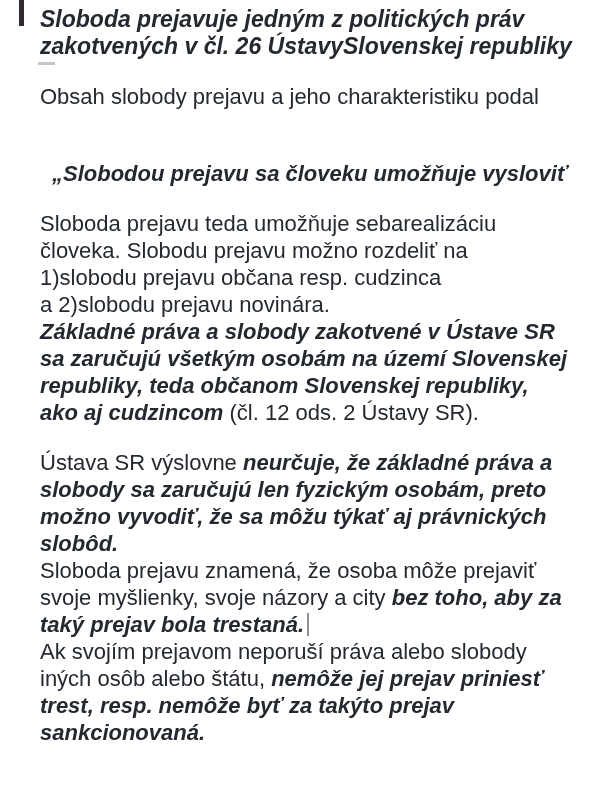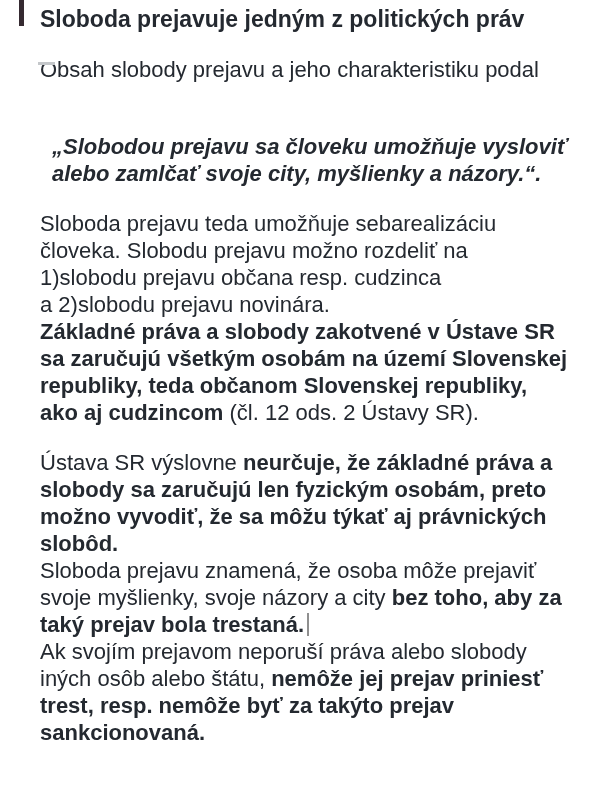--- a/index.html
+++ b/index.html
@@ -48,36 +48,36 @@
   }
   .doc p.heading {
     font-size: 23px;
     font-weight: bold;
   }
   .doc p.quote {
     font-weight: bold;
     font-style: italic;
     margin-left: 12px;
   }
-  .doc .b { font-weight: bold; }
+  .doc .b { font-weight: bold; font-style: italic; }
   .caret {
     display: inline-block;
     width: 2px;
     height: 23px;
     background: var(--caret-color, #8f8f8f);
     vertical-align: -4px;
     margin-left: 3px;
   }
 </style>
 </head>
 <body>
 
 <div class="doc">
   <div class="margin-marker"></div>
   <div class="underline-fragment"></div>
   <div>
-      <p class="heading"><span class="b">Sloboda prejavuje jedným z politických práv</span><br></p>
+      <p class="heading"><span class="b">Sloboda prejavuje jedným z politických práv</span><br><span class="b">zakotvených v čl. 26 ÚstavySlovenskej republiky</span></p>
       <p class="body"><span>Obsah slobody prejavu a jeho charakteristiku podal</span><br><br></p>
-      <p class="quote"><span>„Slobodou prejavu sa človeku umožňuje vysloviť</span><br><span>alebo zamlčať svoje city, myšlienky a názory.“.</span></p>
+      <p class="quote"><span>„Slobodou prejavu sa človeku umožňuje vysloviť</span><br></p>
       <p class="body"><span>Sloboda prejavu teda umožňuje sebarealizáciu</span><br><span>človeka. Slobodu prejavu možno rozdeliť na</span><br><span>1)slobodu prejavu občana resp. cudzinca</span><br><span>a 2)slobodu prejavu novinára.</span><br><span class="b">Základné práva a slobody zakotvené v Ústave SR</span><br><span class="b">sa zaručujú všetkým osobám na území Slovenskej</span><br><span class="b">republiky, teda občanom Slovenskej republiky,</span><br><span class="b">ako aj cudzincom</span><span> (čl. 12 ods. 2 Ústavy SR).</span></p>
       <p class="body"><span>Ústava SR výslovne </span><span class="b">neurčuje, že základné práva a</span><br><span class="b">slobody sa zaručujú len fyzickým osobám, preto</span><br><span class="b">možno vyvodiť, že sa môžu týkať aj právnických</span><br><span class="b">slobôd.</span><br><span>Sloboda prejavu znamená, že osoba môže prejaviť</span><br><span>svoje myšlienky, svoje názory a city </span><span class="b">bez toho, aby za</span><br><span class="b">taký prejav bola trestaná.</span><span class="caret"></span><br><span>Ak svojím prejavom neporuší práva alebo slobody</span><br><span>iných osôb alebo štátu, </span><span class="b">nemôže jej prejav priniesť</span><br><span class="b">trest, resp. nemôže byť za takýto prejav</span><br><span class="b">sankcionovaná.</span></p>
     </div>
 </div>
 
 </body></html>

